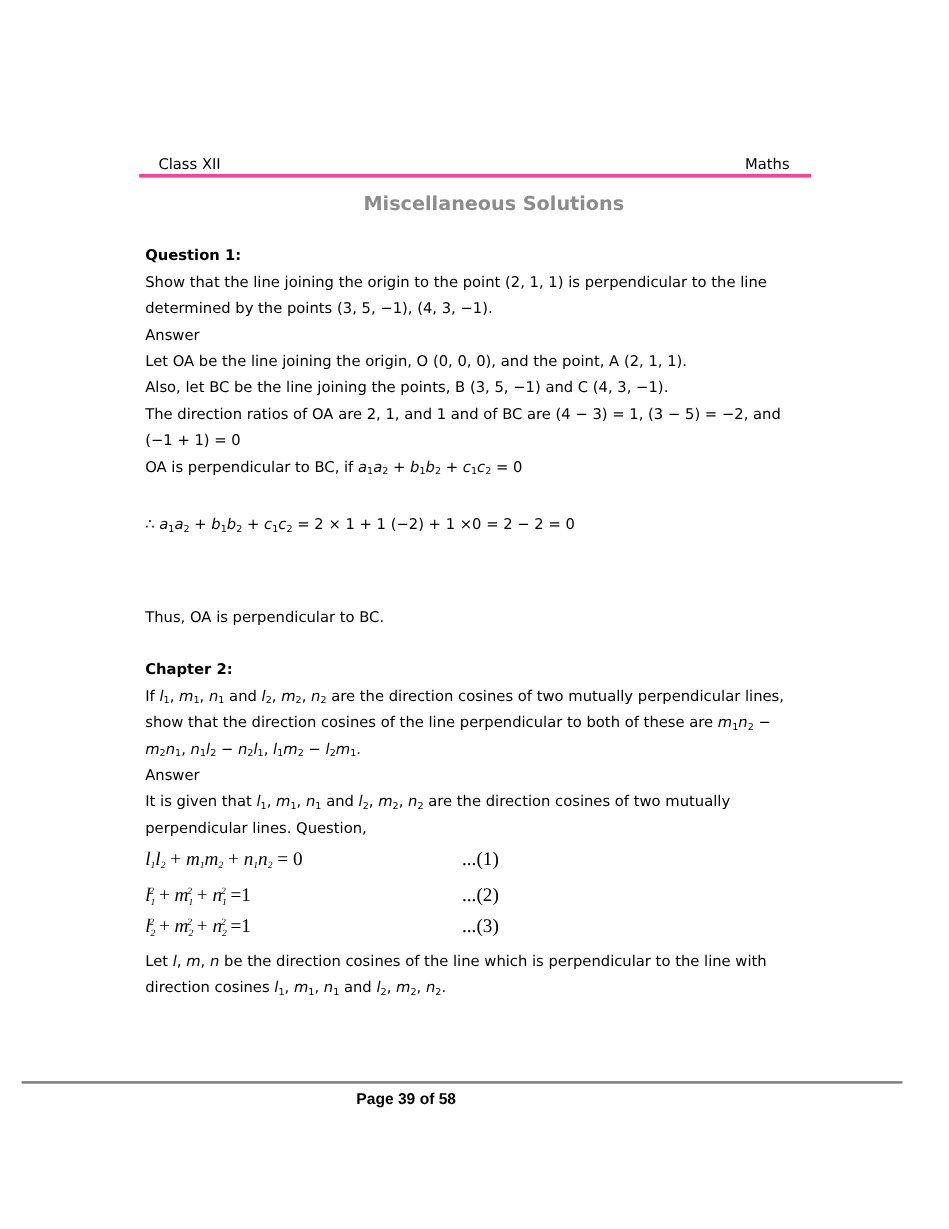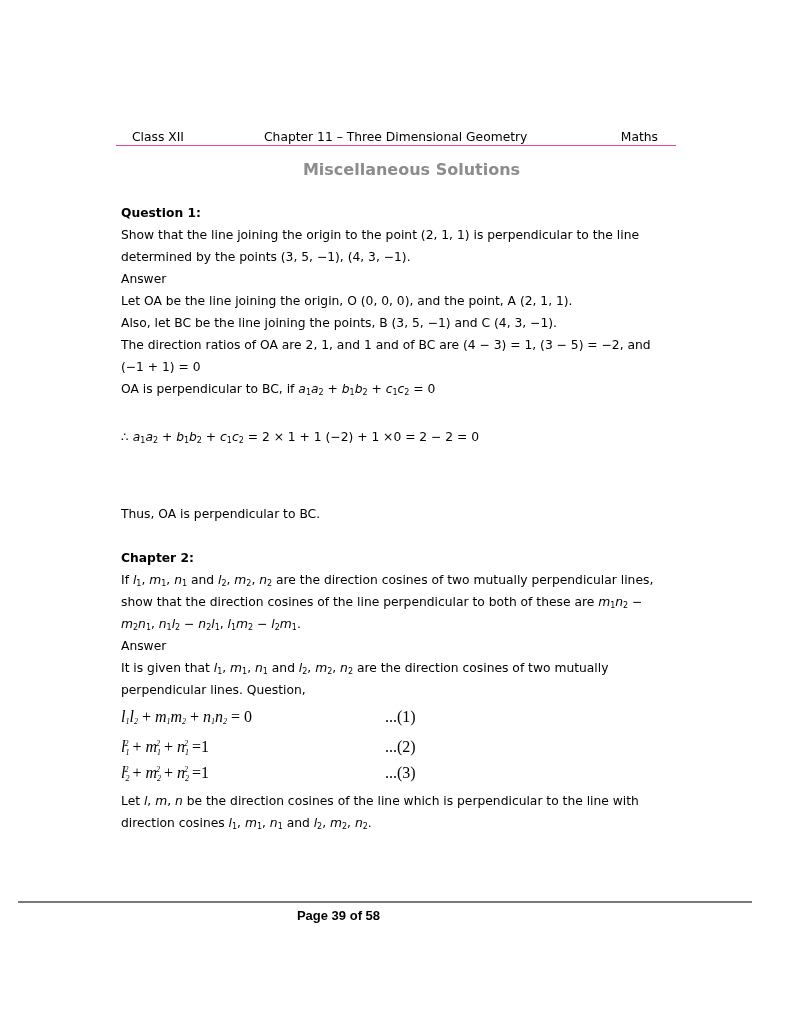--- a/index.html
+++ b/index.html
@@ -1,19 +1,19 @@
 <!DOCTYPE html>
 <html><head>
 <meta charset="utf-8">
 <style>
   html, body { margin:0; padding:0; background:#ffffff; }
   body { width:791px; height:1024px; position:relative; overflow:hidden;
          font-family:"DejaVu Sans", sans-serif; color:#000; }
   .header { position:absolute; left:116px; top:128px; width:560px; height:17px;
-            border-bottom:1px solid #ec4899; font-size:12.3px; }
+            border-bottom:3px solid #ec4899; font-size:12.3px; }
   .header span { position:absolute; top:2px; }
   .h-class { left:16px; }
   .h-chapter { left:148px; }
   .h-subject { right:18px; }
   .section-title { position:absolute; top:160px; left:0; width:791px; text-align:center;
                    font-size:16px; font-weight:bold; color:#8c8c8c;margin-left:16px; }
   .line { position:absolute; left:121px; font-size:12.3px; white-space:nowrap; }
   .qhead { color:#000000; font-weight:bold; }
   .eq { position:absolute; left:121px; font-family:"Liberation Serif", serif; font-style:italic;
         font-size:16px; white-space:nowrap; }
@@ -24,21 +24,20 @@
   sub { vertical-align:-2px; }
   .footer-rule { position:absolute; left:18px; top:901px; width:734px; height:2px; background:#7a7a7a; }
   .footer { position:absolute; top:908px; left:0; width:677px; text-align:center;
             font-family:"Liberation Sans", sans-serif; font-weight:bold; font-size:13px; }
 </style>
 </head>
 <body>
 
 <div class="header">
   <span class="h-class">Class XII</span>
-  <span class="h-chapter">Chapter 11 – Three Dimensional Geometry</span>
   <span class="h-subject">Maths</span>
 </div>
 
 <div class="section-title">Miscellaneous Solutions</div>
 
 <div class="line qhead" style="top:206px">Question 1:</div>
 <div class="line" style="top:228px">Show that the line joining the origin to the point (2, 1, 1) is perpendicular to the line</div>
 <div class="line" style="top:250px">determined by the points (3, 5, −1), (4, 3, −1).</div>
 <div class="line" style="top:272px">Answer</div>
 <div class="line" style="top:294px">Let OA be the line joining the origin, O (0, 0, 0), and the point, A (2, 1, 1).</div>

